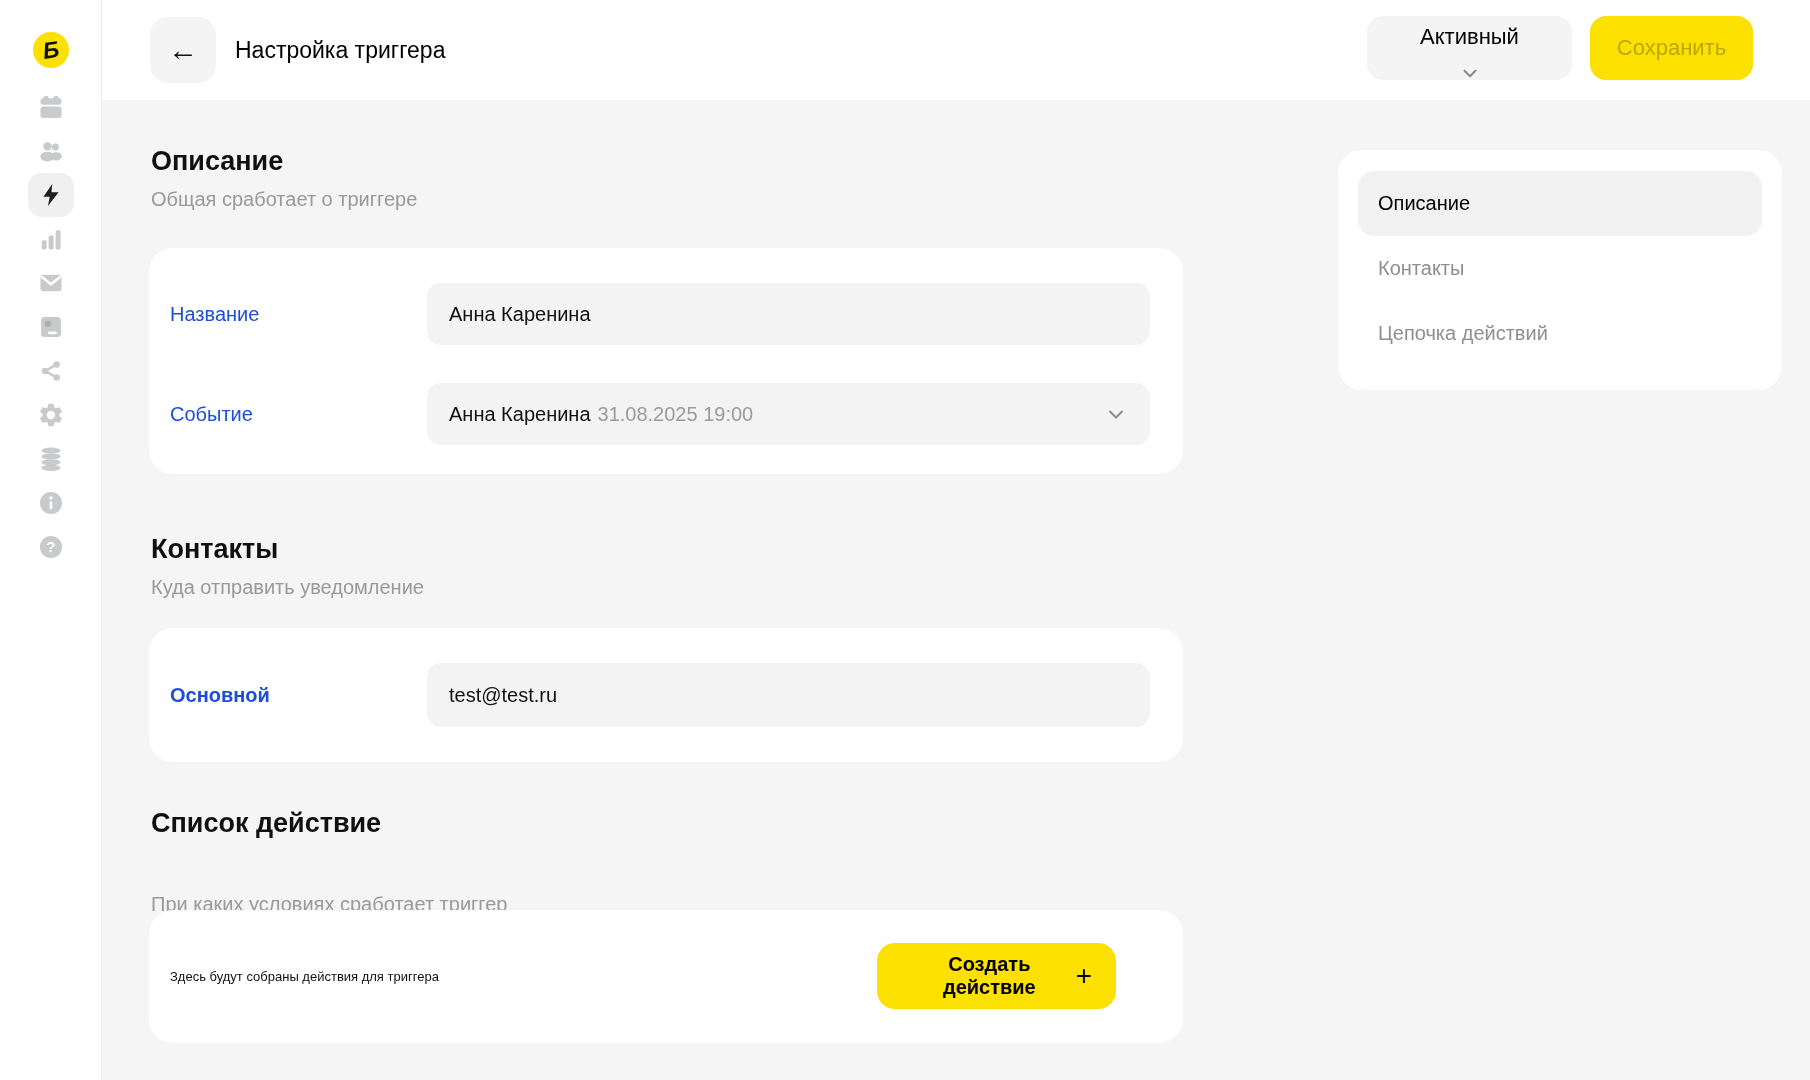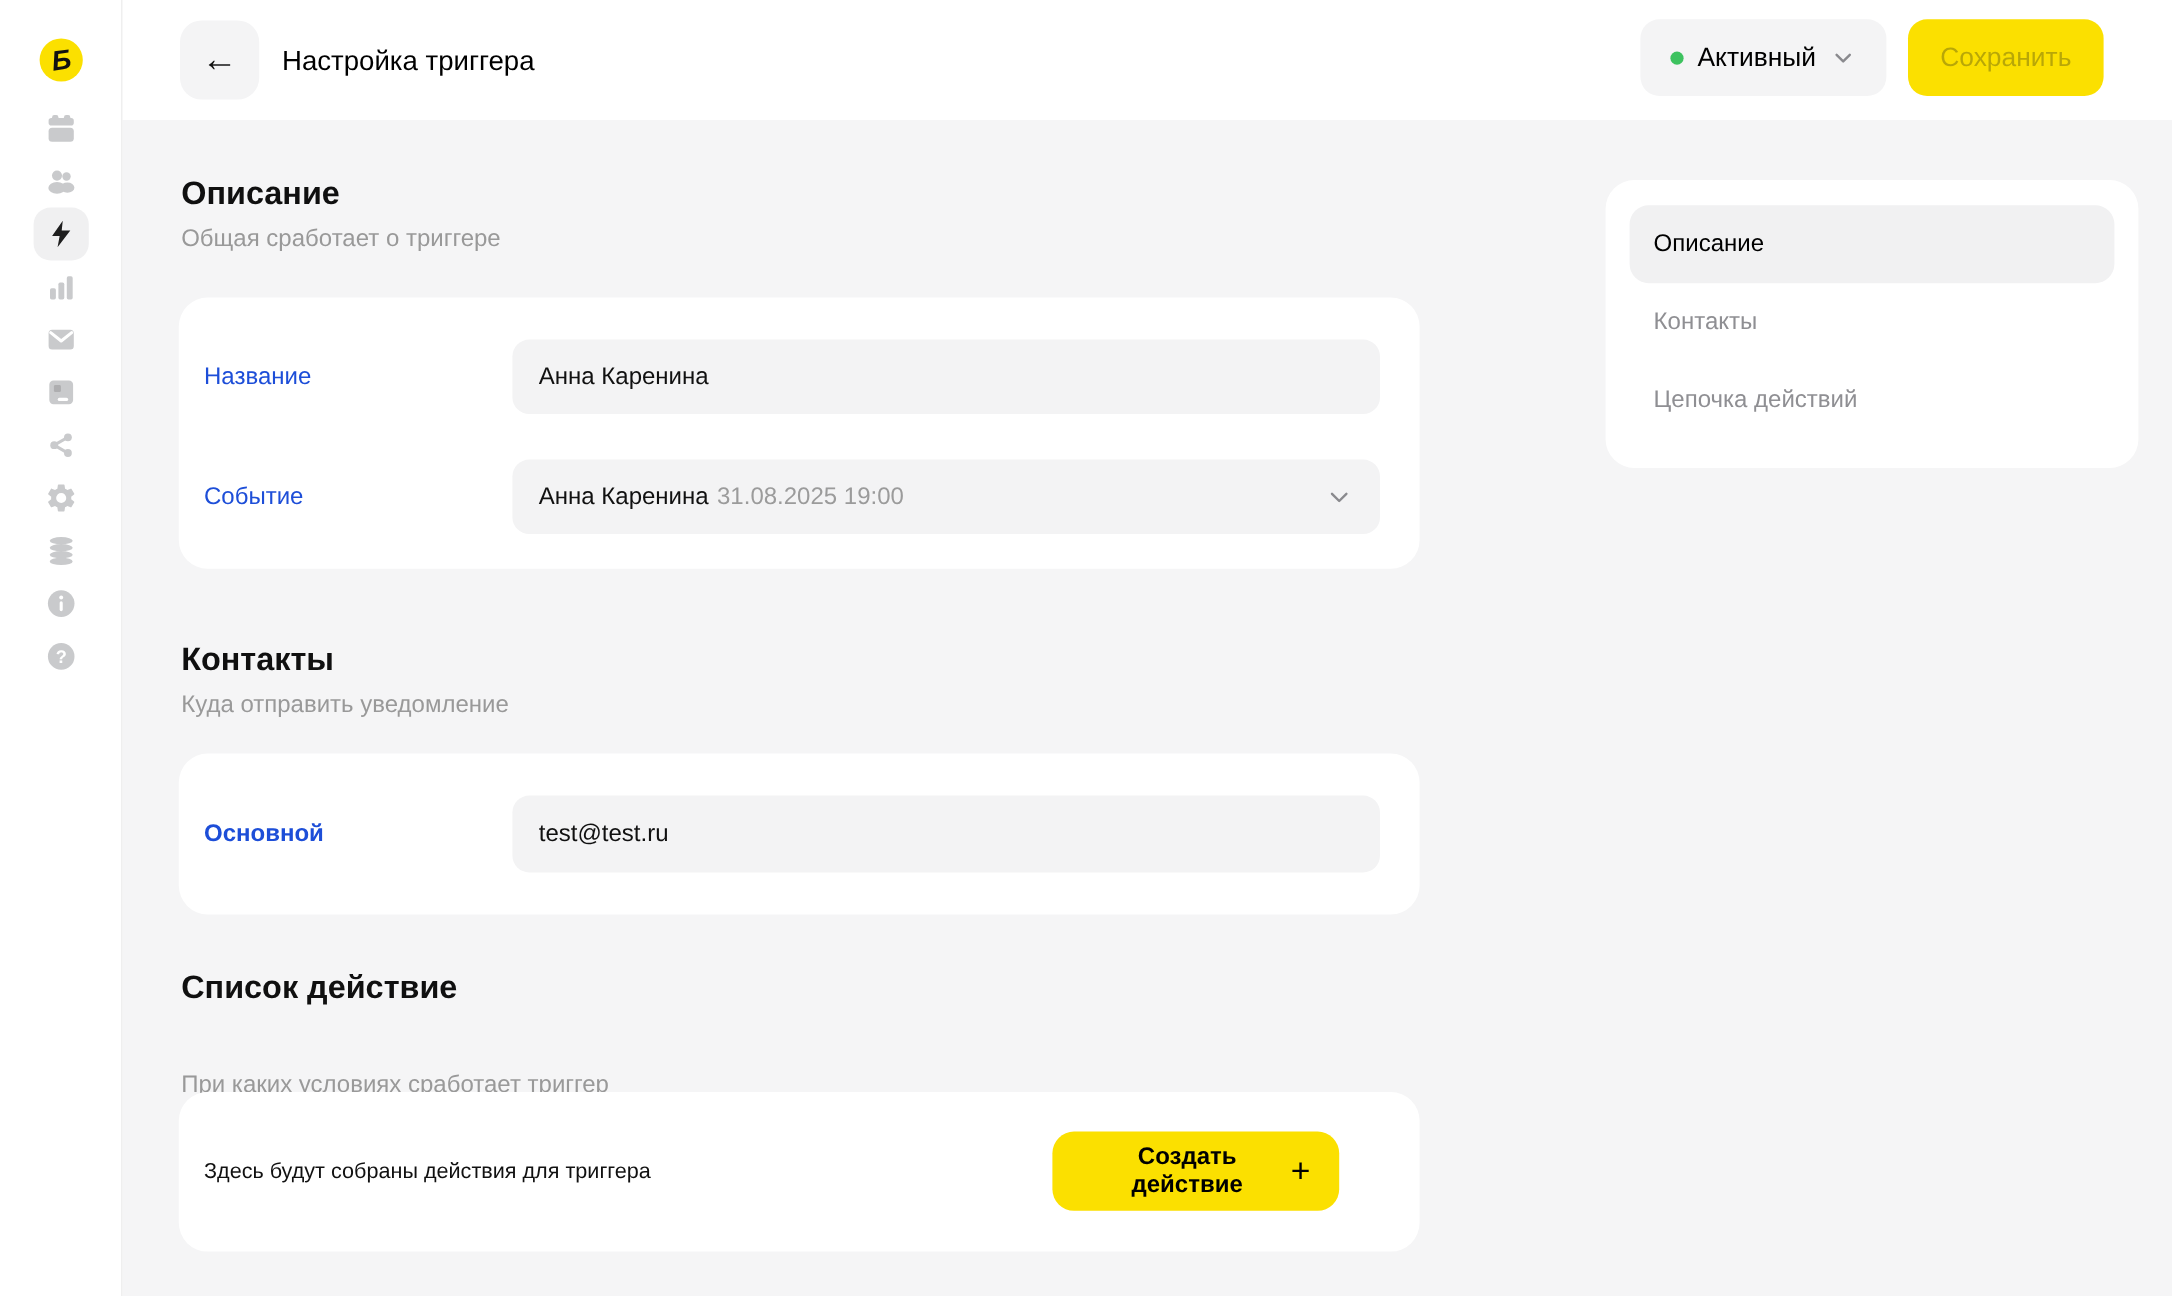--- a/index.html
+++ b/index.html
@@ -55,21 +55,21 @@
   }
   .page-title {
     position:absolute; left:133px; top:0; height:100px;
     display:flex; align-items:center;
     font-size:23px; font-weight:500; color:#000;
   }
   .status-btn {
     position:absolute; left:1265px; top:16px; width:205px; height:64px;
     background:#f4f4f5; border:none; border-radius:16px; cursor:pointer;
     display:flex; align-items:center; justify-content:center; gap:12px;
-    font-family:"Liberation Sans", sans-serif; font-size:22px; color:#000;
+    font-family:"Liberation Sans", sans-serif; font-size:22px; color:#000;flex-direction:column;
   }
   .status-dot { width:11px; height:11px; border-radius:50%; background:#3dc25f; }
   .save-btn {
     position:absolute; left:1488px; top:16px; width:163px; height:64px;
     background:#fbe000; border:none; border-radius:16px; cursor:pointer;
     font-family:"Liberation Sans", sans-serif; font-size:22px;
     color:rgba(60,60,20,0.35);
   }
 
   
@@ -111,21 +111,21 @@
   .select-box .val-sub { color:#9b9b9b; margin-left:7px; }
   .select-box .chev { margin-left:auto; display:flex; }
 
   .row1 { top:35px; }
   .row2 { top:135px; }
   .rowc { top:35px; height:64px; }
   .field-label.rowc { height:64px;font-weight:bold; }
 
   .empty-text {
     position:absolute; left:21px; top:0; height:133px;
-    display:flex; align-items:center; font-size:18px; color:#111;
+    display:flex; align-items:center; font-size:13px; color:#111;
   }
   .create-btn {
     position:absolute; left:728px; top:33px; width:239px; height:66px;
     background:#fbe000; border:none; border-radius:18px; cursor:pointer;
     display:flex; align-items:center; justify-content:space-between;
     padding:0 24px 0 26px;
     font-family:"Liberation Sans", sans-serif;
   }
   .create-btn .lbl { font-size:20px; font-weight:700; color:#000; }
   .create-btn .plus { font-size:28px; font-weight:400; color:#000; line-height:1; }

